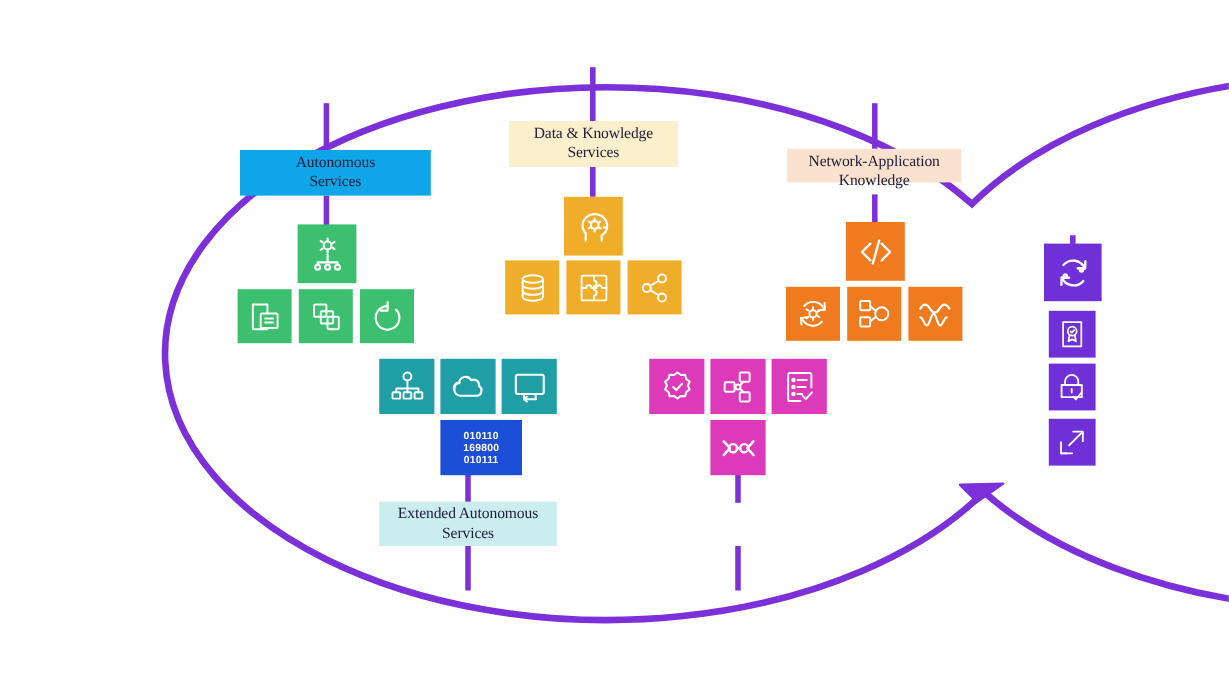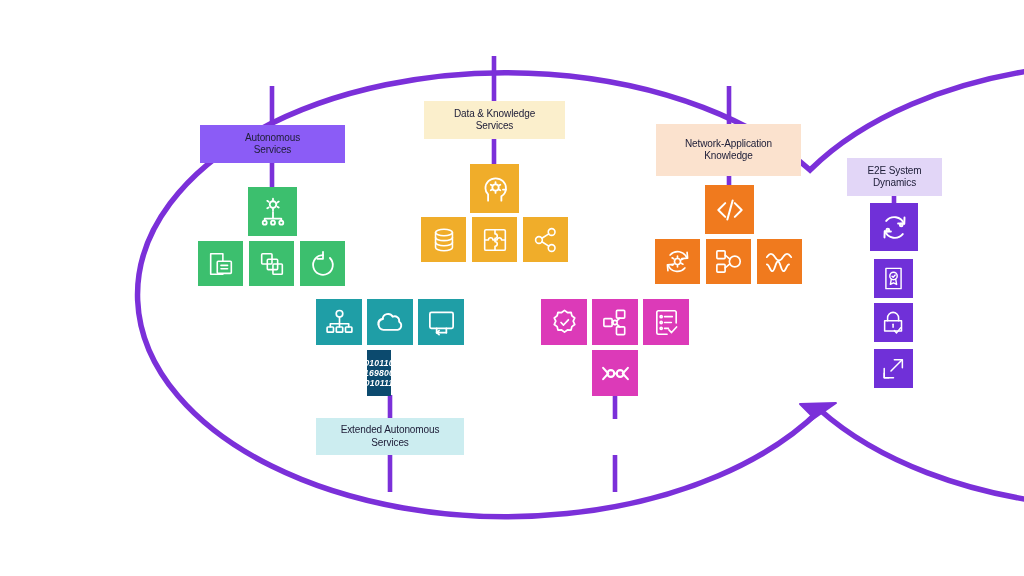--- a/index.html
+++ b/index.html
@@ -1,21 +1,21 @@
 <!DOCTYPE html>
 <html><head>
 <meta charset="utf-8">
 <style>
   html,body{margin:0;padding:0;background:#ffffff;}
   body{width:1024px;height:576px;font-family:"Liberation Sans",sans-serif;overflow:hidden;}
   #stage{position:relative;width:1024px;height:576px;background:#fff;}
   svg.layer{position:absolute;left:0;top:0;width:1024px;height:576px;}
-  .labelbox{position:absolute;display:flex;align-items:center;justify-content:center;
-            text-align:center;color:#20203a;font-size:10px;line-height:1.22;
-            letter-spacing:-0.1px;box-sizing:border-box;padding:2px 4px;}
+  .labelbox{position:absolute;display:flex;justify-content:center;
+            text-align:center;color:#20203a;font-size:13px;line-height:1.22;
+            letter-spacing:-0.1px;box-sizing:border-box;padding:2px 4px;font-family:Liberation Serif, serif;}
   .labelbox span{display:block;}
   .tile{position:absolute;display:flex;align-items:center;justify-content:center;box-sizing:border-box;}
   .tile svg{display:block;}
   .bits{color:#ffffff;font-family:"Liberation Sans",sans-serif;font-size:8.6px;
         font-weight:700;line-height:1.18;text-align:center;letter-spacing:0.2px;}
 </style>
 </head>
 <body>
 
 <div id="stage">
@@ -41,21 +41,21 @@
 
       <line x1="390" y1="395" x2="390" y2="419"></line>
       <line x1="390" y1="455" x2="390" y2="492"></line>
       <line x1="615" y1="395" x2="615" y2="419"></line>
       <line x1="615" y1="455" x2="615" y2="492"></line>
 
       <line x1="894" y1="196" x2="894" y2="206"></line>
     </g>
   </svg>
 
-  <div class="labelbox" style="left:200px;top:125px;width:145px;height:38px;background:#8b5cf6;">
+  <div class="labelbox" style="left:200px;top:125px;width:159px;height:38px;background:#0ea5e9;">
     <div>
       <span>Autonomous</span>
       <span>Services</span>
     </div>
   </div>
   <div class="tile" style="left:248px;top:187px;width:49px;height:49px;background:#3CBF6E;">
     <svg width="34" height="34" viewBox="0 0 32 32" fill="none" stroke="#fff" stroke-width="1.7" stroke-linecap="round" stroke-linejoin="round">
       <circle cx="16" cy="9" r="3.1"></circle>
       <path d="M16 3.5v1.6M16 12.9v1.6M21.4 6.2l-1.3.8M11.9 11.7l-1.3.8M21.4 11.8l-1.3-.8M11.9 6.3l-1.3-.8"></path>
       <path d="M16 16v3.4M8.2 24.3v-2.1h15.6v2.1M16 19.4v2.8"></path>
@@ -116,21 +116,21 @@
   </div>
   <div class="tile" style="left:523px;top:217px;width:45px;height:45px;background:#F0AD2A;">
     <svg width="30" height="30" viewBox="0 0 32 32" fill="none" stroke="#fff" stroke-width="1.7" stroke-linecap="round" stroke-linejoin="round">
       <circle cx="22" cy="7.5" r="3.6"></circle>
       <circle cx="8.5" cy="16" r="3.6"></circle>
       <circle cx="22" cy="24.5" r="3.6"></circle>
       <path d="M11.6 14.1l7.4-4.6M11.6 17.9l7.4 4.6"></path>
     </svg>
   </div>
 
-  <div class="labelbox" style="left:656px;top:124px;width:145px;height:52px;background:#FBE2CE;">
+  <div class="labelbox" style="left:656px;top:124px;width:145px;height:28px;background:#FBE2CE;">
     <div>
       <span>Network-Application</span>
       <span>Knowledge</span>
     </div>
   </div>
   <div class="tile" style="left:705px;top:185px;width:49px;height:49px;background:#F07A1E;">
     <svg width="34" height="34" viewBox="0 0 32 32" fill="none" stroke="#fff" stroke-width="1.9" stroke-linecap="round" stroke-linejoin="round">
       <path d="M11.5 9.5L5 16l6.5 6.5M20.5 9.5L27 16l-6.5 6.5M18.5 7l-5 18"></path>
     </svg>
   </div>
@@ -152,26 +152,20 @@
       <path d="M12.5 9.5l5 4M12.5 22.5l5-4"></path>
     </svg>
   </div>
   <div class="tile" style="left:757px;top:239px;width:45px;height:45px;background:#F07A1E;">
     <svg width="31" height="31" viewBox="0 0 32 32" fill="none" stroke="#fff" stroke-width="1.9" stroke-linecap="round" stroke-linejoin="round">
       <path d="M3 11.5c2.8-4.6 5.6-4.6 8.3 0 2.8 4.6 5.6 4.6 8.3 0 2.8-4.6 5.6-4.6 8.4 0"></path>
       <path d="M3 19c2.5 0 3.2 7 5.7 7s3.2-10 5.7-10 3.2 10 5.7 10 3.2-7 5.7-7"></path>
     </svg>
   </div>
 
-  <div class="labelbox" style="left:847px;top:158px;width:95px;height:38px;background:#E2D6F7;">
-    <div>
-      <span>E2E System</span>
-      <span>Dynamics</span>
-    </div>
-  </div>
   <div class="tile" style="left:870px;top:203px;width:48px;height:48px;background:#7030D8;">
     <svg width="33" height="33" viewBox="0 0 32 32" fill="none" stroke="#fff" stroke-width="1.9" stroke-linecap="round" stroke-linejoin="round">
       <path d="M25.2 12.2A10.2 10.2 0 0 0 8 9.6"></path>
         <path d="M25.7 6.4l-.2 6-6-.2"></path>
       <path d="M6.8 19.8A10.2 10.2 0 0 0 24 22.4"></path>
         <path d="M6.3 25.6l.2-6 6 .2"></path>
       <circle cx="22.5" cy="13.5" r="1.3"></circle>
         <circle cx="9.5" cy="18.5" r="1.3"></circle>
     </svg>
   </div>
@@ -216,21 +210,21 @@
     </svg>
   </div>
   <div class="tile" style="left:418px;top:299px;width:46px;height:46px;background:#1F9EA6;">
     <svg width="31" height="31" viewBox="0 0 32 32" fill="none" stroke="#fff" stroke-width="1.8" stroke-linecap="round" stroke-linejoin="round">
       <rect x="4" y="5.5" width="24" height="16.5" rx="1.6"></rect>
       <path d="M11 26.5h10"></path>
       <path d="M11 22v4.5M21 22v4.5"></path>
       <path d="M13.5 24.4l-2.4 2.1 2.4 2"></path>
     </svg>
   </div>
-  <div class="tile" style="left:367px;top:350px;width:24px;height:46px;background:#0c4a6e;font-style:italic;">
+  <div class="tile" style="left:367px;top:350px;width:68px;height:46px;background:#1d4ed8;">
     <div class="bits">
       <span>010110</span><br>
       <span>169800</span><br>
       <span>010111</span>
     </div>
   </div>
   <div class="labelbox" style="left:316px;top:418px;width:148px;height:37px;background:#CCEDF0;">
     <div>
       <span>Extended Autonomous</span>
       <span>Services</span>

